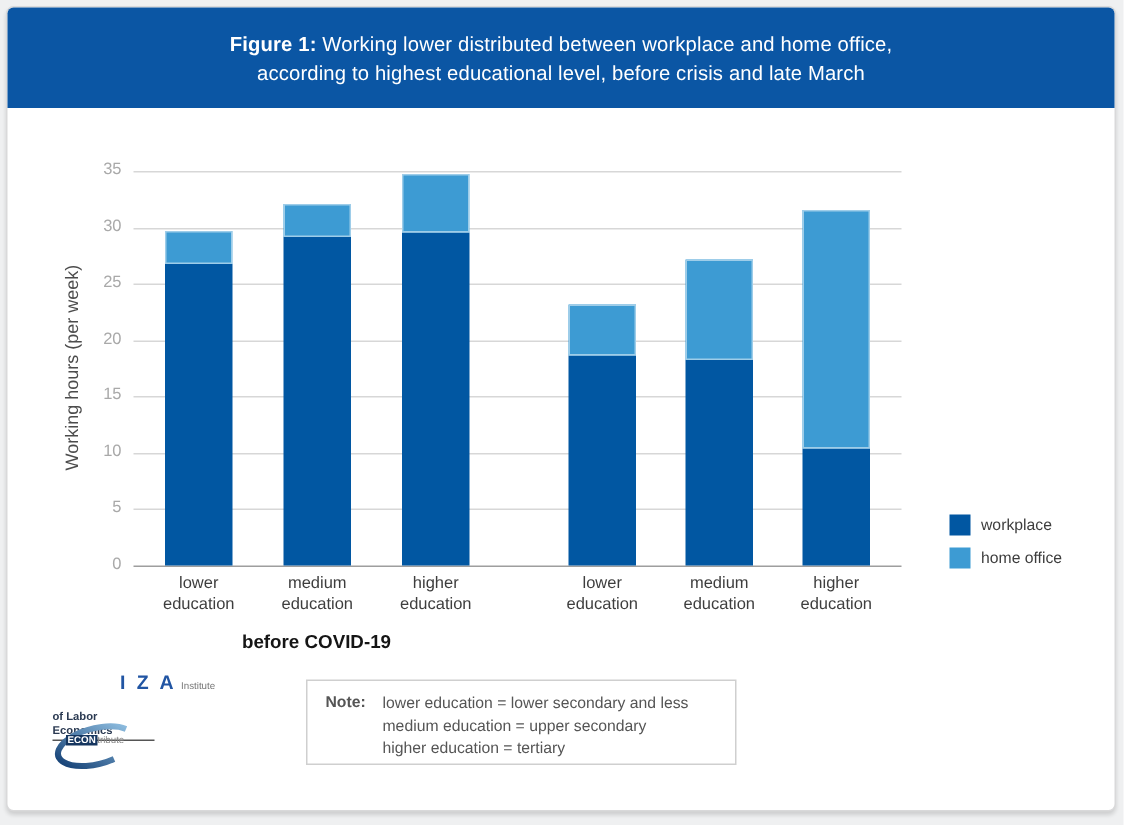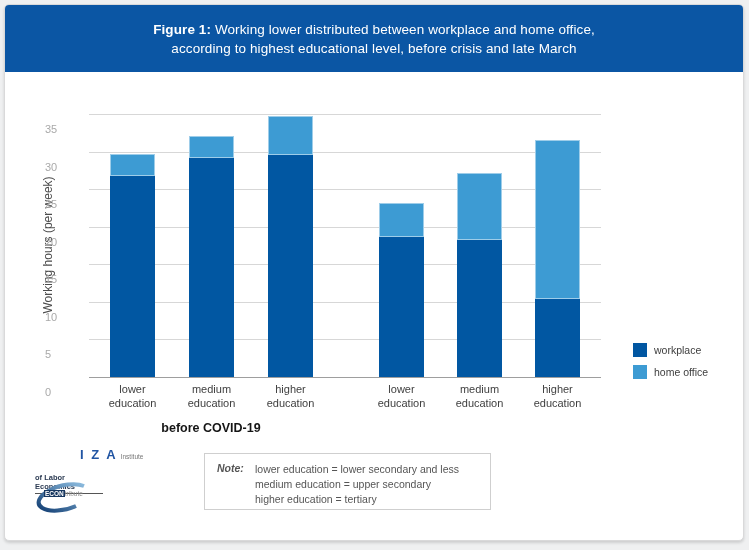--- a/index.html
+++ b/index.html
@@ -21,21 +21,21 @@
     background:#0b56a4;border-radius:4px 4px 0 0;
     color:#fff;display:flex;align-items:center;justify-content:center;text-align:center;
   }
   .banner-text{font-size:13.5px;line-height:19px;letter-spacing:.1px;}
   .b{font-weight:bold;}
   
   .chart{position:absolute;inset:0;}
   #plot-layer{position:absolute;inset:0;}
   .gridline{position:absolute;height:1px;background:#d7d7d7;}
   .axisline{position:absolute;height:1px;background:#9e9e9e;}
-  .tick{position:absolute;font-size:11px;color:#a9a9a9;text-align:left;margin-top:16px;}
+  .tick{position:absolute;font-size:11px;color:#a9a9a9;text-align:right;}
   .seg{position:absolute;}
   .seg-home{box-shadow:inset 0 0 0 1px rgba(255,255,255,.5);}
   .cat{
     position:absolute;font-size:11px;line-height:14px;color:#3e3e3e;
     text-align:center;white-space:pre-line;
   }
   .ylabel{
     position:absolute;left:43px;top:240px;
     transform:translate(-50%,-50%) rotate(-90deg);
     font-size:12px;color:#4c4c4c;white-space:nowrap;
@@ -61,21 +61,21 @@
   }
   .econ{position:absolute;left:26px;top:474px;width:62px;height:34px;}
   .econ-text{position:absolute;left:13px;top:11px;font-size:6.5px;white-space:nowrap;}
   .econ-bold{background:#16365f;color:#fff;font-weight:bold;padding:0 1px;}
   .econ-rest{color:#8a8a8a;}
   .note-box{
     position:absolute;left:199px;top:448px;width:287px;height:57px;
     border:1px solid #cfcfcf;background:#fff;box-sizing:border-box;
     display:flex;padding:8px 0 0 12px;
   }
-  .note-label{font-style:italic;font-weight:bold;font-size:10.5px;color:#555;width:38px;}
+  .note-label{font-weight:bold;font-size:10.5px;color:#555;width:38px;}
   .note-lines{font-size:10.5px;color:#555;line-height:15px;margin-left:0;}
 </style>
 </head>
 <body>
 
 <div class="page">
   <div class="card">
 
     <div class="banner">
       <div class="banner-text">

